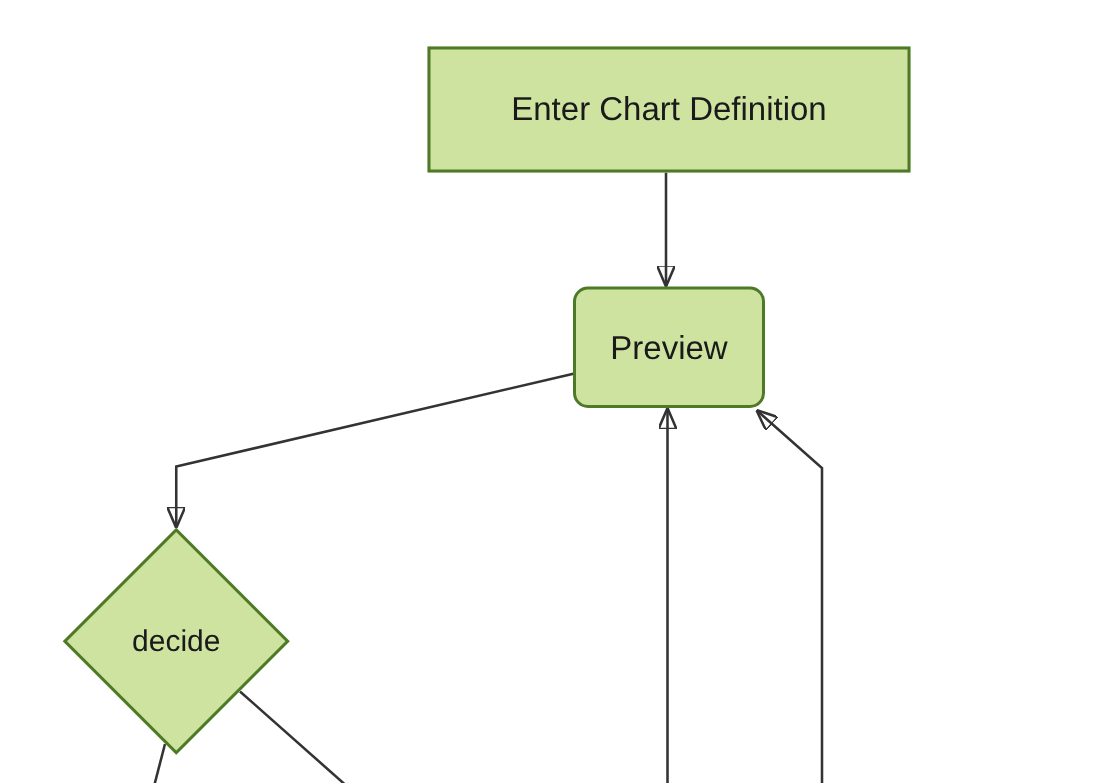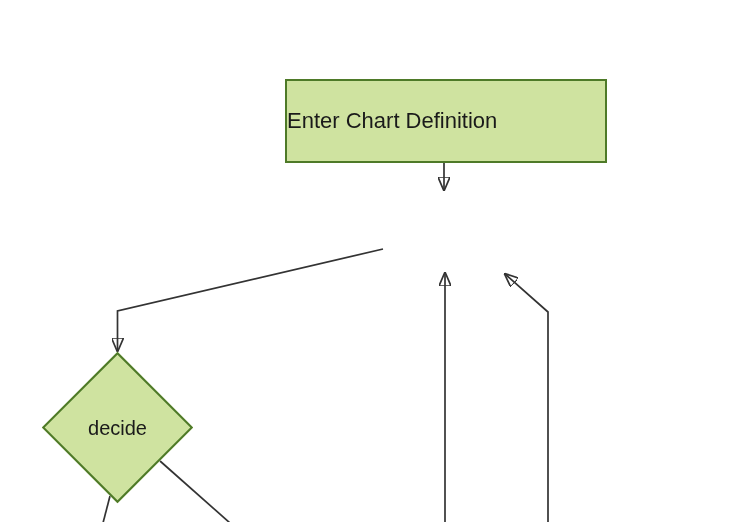--- a/index.html
+++ b/index.html
@@ -28,28 +28,28 @@
     stroke-width: 1.7;
   }
   .arrowhead-shape {
     fill: var(--arrow, #111111);
     stroke: none;
   }
   .node {
     position: absolute;
     display: flex;
     align-items: center;
+    justify-content: center;
     box-sizing: border-box;
     background: var(--node-fill, #cfe3a0);
     border: 2px solid var(--node-border, #4e7a28);
     color: var(--text, #1a1a1a);
     font-size: 22px;
     line-height: 1;
     white-space: nowrap;
-    margin-top: 48px;
   }
   .node-rect {
     left: 285px;
     top: 31px;
     width: 322px;
     height: 84px;
   }
   .node-rounded {
     left: 382px;
     top: 191px;
@@ -106,19 +106,22 @@
     <path d="M445,523 L445,273" marker-end="url(#arrow)"></path>
     <path d="M548,523 L548,312 L505,274" marker-end="url(#arrow)"></path>
     <path d="M110,496 L103,523"></path>
     <path d="M160,461 L230,523"></path>
   </svg>
 
   <div class="node node-rect">
     <span>Enter Chart Definition</span>
   </div>
 
+  <div class="node node-rounded">
+    <span>Preview</span>
+  </div>
 
   <div class="diamond-wrap">
     <div class="diamond-shape"></div>
     <span class="diamond-label">decide</span>
   </div>
 
 </div>
 
 </body></html>

